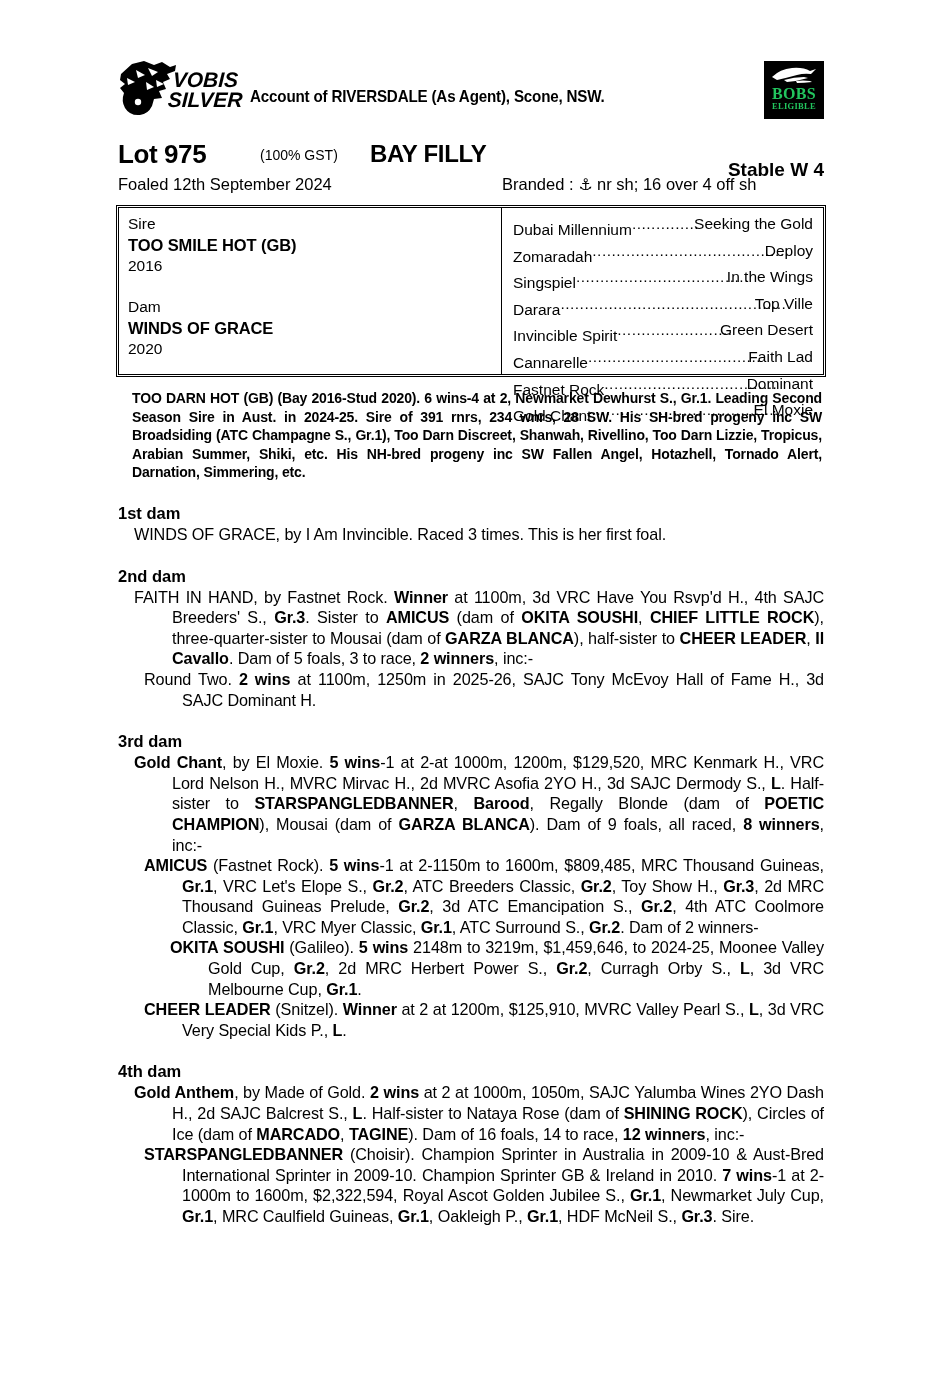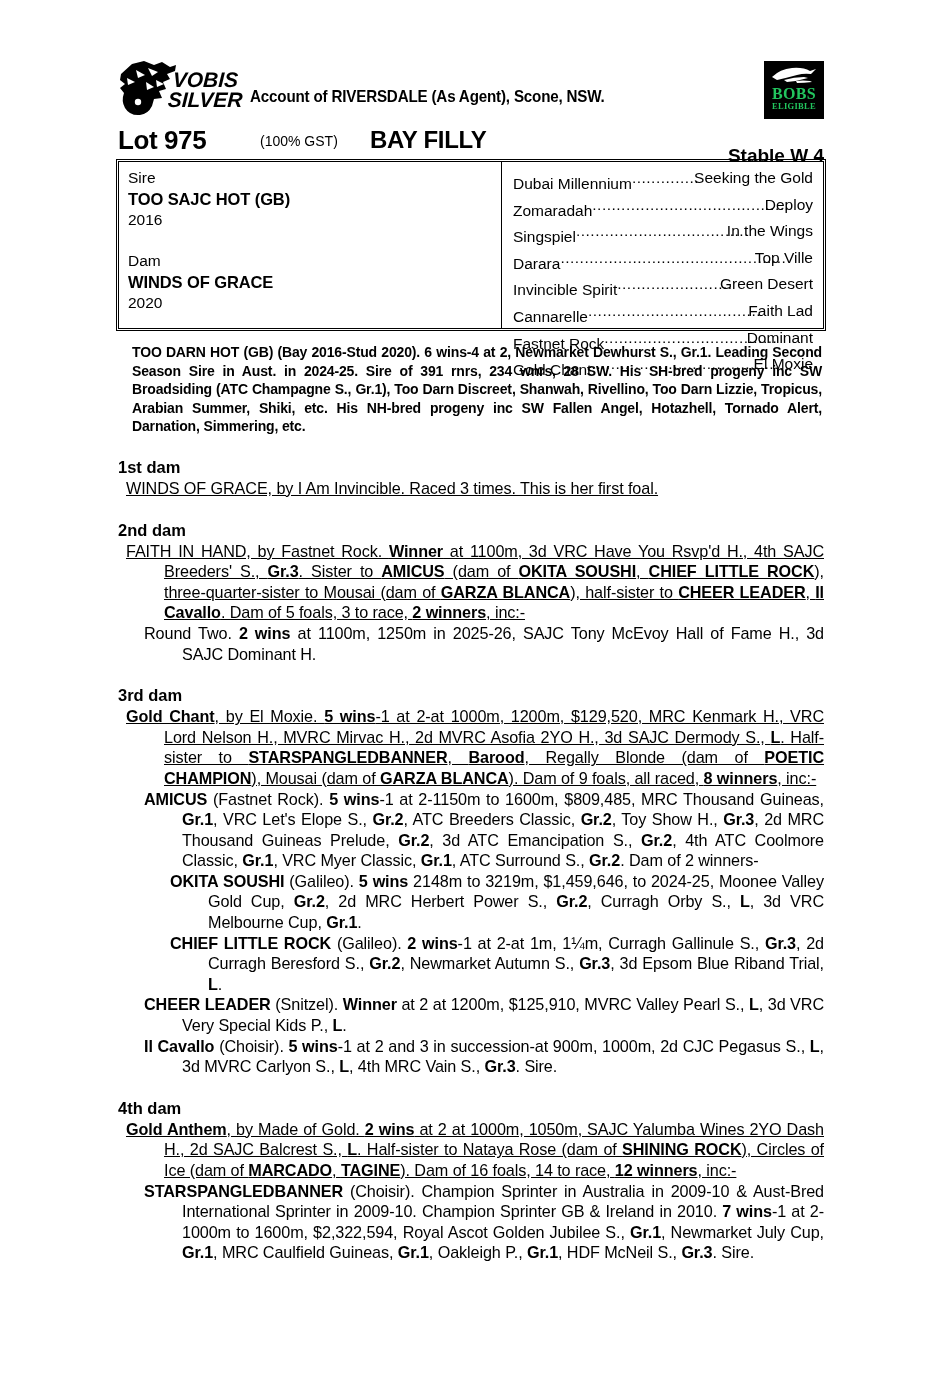--- a/index.html
+++ b/index.html
@@ -80,21 +80,21 @@
     font-weight: bold;
     font-size: 8.5px;
     line-height: 10px;
     letter-spacing: 0.3px;
   }
 
   
   .lot-row {
     position: relative;
     height: 30px;
-    margin-top: 0px;
+    margin-top: 14px;
   }
   .lot-no {
     position: absolute;
     left: 0;
     top: 0;
     font-weight: bold;
     font-size: 26px;
     letter-spacing: -0.4px;
   }
   .lot-gst {
@@ -197,21 +197,21 @@
     margin-bottom: 1px;
   }
   .para {
     font-size: 16.2px;
     line-height: 20.6px;
     text-align: justify;
     letter-spacing: -0.1px;
   }
   .para b { font-weight: bold; }
   
-  .lvl0 { margin-left: 8px;  padding-left: 38px; text-indent: -38px; text-decoration: underline; }
+  .lvl0 { margin-left: 16px;  padding-left: 38px; text-indent: -38px; }
   .lvl1 { margin-left: 26px; padding-left: 38px; text-indent: -38px; }
   .lvl2 { margin-left: 52px; padding-left: 38px; text-indent: -38px; }
   .plain { text-align: left; }
   .nogap { margin-top: 0; }
 </style>
 </head>
 <body>
 
 <div class="page">
  <div class="sheet">
@@ -250,26 +250,34 @@
     </div>
   </div>
 
   <div class="lot-row">
     <span class="lot-no">Lot 975</span>
     <span class="lot-gst">(100% GST)</span>
     <span class="lot-colour">BAY FILLY</span>
     <span class="lot-stable">Stable W 4</span>
   </div>
 
+  <div class="fb-row">
+    <span class="foaled">Foaled 12th September 2024</span>
+    <span class="branded">
+      <span>Branded :</span>
+      <span class="anchor-glyph">⚓</span>
+      <span>nr sh; 16 over 4 off sh</span>
+    </span>
+  </div>
 
   <div class="ped">
     <div class="ped-divider"></div>
     <div class="ped-col ped-c1" id="ped-col1">
           <div>Sire</div>
-          <div class="ped-strong">TOO SAJC HOT (GB)</div>
+          <div class="ped-strong">TOO SMILE HOT (GB)</div>
           <div>2016</div>
           <div>&nbsp;</div>
           <div>Dam</div>
           <div class="ped-strong">WINDS OF GRACE</div>
           <div>2020</div>
           <div>&nbsp;</div>
         </div>
     <div class="ped-col ped-c3" id="ped-col3">
           <div class="gp-row"><span class="gp-r">Seeking the Gold</span><span class="gp-l">Dubai Millennium</span><span class="gp-dots"> ..............</span></div>
           <div class="gp-row"><span class="gp-r">Deploy</span><span class="gp-l">Zomaradah</span><span class="gp-dots"> .........................................</span></div>
@@ -287,22 +295,20 @@
   <div id="dam-sections">
         <div class="dam-head">1st dam</div>
         <div class="para lvl0 plain">WINDS OF GRACE, by I Am Invincible. Raced 3 times. This is her first foal.</div>
         <div class="dam-head">2nd dam</div>
         <div class="para lvl0">FAITH IN HAND, by Fastnet Rock. <b>Winner</b> at 1100m, 3d VRC Have You Rsvp'd H., 4th SAJC Breeders' S., <b>Gr.3</b>. Sister to <b>AMICUS</b> (dam of <b>OKITA SOUSHI</b>, <b>CHIEF LITTLE ROCK</b>), three-quarter-sister to Mousai (dam of <b>GARZA BLANCA</b>), half-sister to <b>CHEER LEADER</b>, <b>Il Cavallo</b>. Dam of 5 foals, 3 to race, <b>2 winners</b>, inc:-</div>
         <div class="para lvl1 nogap">Round Two. <b>2 wins</b> at 1100m, 1250m in 2025-26, SAJC Tony McEvoy Hall of Fame H., 3d SAJC Dominant H.</div>
         <div class="dam-head">3rd dam</div>
         <div class="para lvl0"><b>Gold Chant</b>, by El Moxie. <b>5 wins</b>-1 at 2-at 1000m, 1200m, $129,520, MRC Kenmark H., VRC Lord Nelson H., MVRC Mirvac H., 2d MVRC Asofia 2YO H., 3d SAJC Dermody S., <b>L</b>. Half-sister to <b>STARSPANGLEDBANNER</b>, <b>Barood</b>, Regally Blonde (dam of <b>POETIC CHAMPION</b>), Mousai (dam of <b>GARZA BLANCA</b>). Dam of 9 foals, all raced, <b>8 winners</b>, inc:-</div>
         <div class="para lvl1 nogap"><b>AMICUS</b> (Fastnet Rock). <b>5 wins</b>-1 at 2-1150m to 1600m, $809,485, MRC Thousand Guineas, <b>Gr.1</b>, VRC Let's Elope S., <b>Gr.2</b>, ATC Breeders Classic, <b>Gr.2</b>, Toy Show H., <b>Gr.3</b>, 2d MRC Thousand Guineas Prelude, <b>Gr.2</b>, 3d ATC Emancipation S., <b>Gr.2</b>, 4th ATC Coolmore Classic, <b>Gr.1</b>, VRC Myer Classic, <b>Gr.1</b>, ATC Surround S., <b>Gr.2</b>. Dam of 2 winners-</div>
         <div class="para lvl2 nogap"><b>OKITA SOUSHI</b> (Galileo). <b>5 wins</b> 2148m to 3219m, $1,459,646, to 2024-25, Moonee Valley Gold Cup, <b>Gr.2</b>, 2d MRC Herbert Power S., <b>Gr.2</b>, Curragh Orby S., <b>L</b>, 3d VRC Melbourne Cup, <b>Gr.1</b>.</div>
-        <div class="para lvl2 nogap"><b>CHIEF LITTLE ROCK</b> (Galileo). <b>2 wins</b>-1 at 2-at 1m, 1¼m, Curragh Gallinule S., <b>Gr.3</b>, 2d Curragh Beresford S., <b>Gr.2</b>, Newmarket Autumn S., <b>Gr.3</b>, 3d Epsom Blue Riband Trial, <b>L</b>.</div>
         <div class="para lvl1 nogap"><b>CHEER LEADER</b> (Snitzel). <b>Winner</b> at 2 at 1200m, $125,910, MVRC Valley Pearl S., <b>L</b>, 3d VRC Very Special Kids P., <b>L</b>.</div>
-        <div class="para lvl1 nogap"><b>Il Cavallo</b> (Choisir). <b>5 wins</b>-1 at 2 and 3 in succession-at 900m, 1000m, 2d CJC Pegasus S., <b>L</b>, 3d MVRC Carlyon S., <b>L</b>, 4th MRC Vain S., <b>Gr.3</b>. Sire.</div>
         <div class="dam-head">4th dam</div>
         <div class="para lvl0"><b>Gold Anthem</b>, by Made of Gold. <b>2 wins</b> at 2 at 1000m, 1050m, SAJC Yalumba Wines 2YO Dash H., 2d SAJC Balcrest S., <b>L</b>. Half-sister to Nataya Rose (dam of <b>SHINING ROCK</b>), Circles of Ice (dam of <b>MARCADO</b>, <b>TAGINE</b>). Dam of 16 foals, 14 to race, <b>12 winners</b>, inc:-</div>
         <div class="para lvl1 nogap"><b>STARSPANGLEDBANNER</b> (Choisir). Champion Sprinter in Australia in 2009-10 &amp; Aust-Bred International Sprinter in 2009-10. Champion Sprinter GB &amp; Ireland in 2010. <b>7 wins</b>-1 at 2-1000m to 1600m, $2,322,594, Royal Ascot Golden Jubilee S., <b>Gr.1</b>, Newmarket July Cup, <b>Gr.1</b>, MRC Caulfield Guineas, <b>Gr.1</b>, Oakleigh P., <b>Gr.1</b>, HDF McNeil S., <b>Gr.3</b>. Sire.</div>
       </div>
 
  </div>
 </div>
 
 </body></html>

